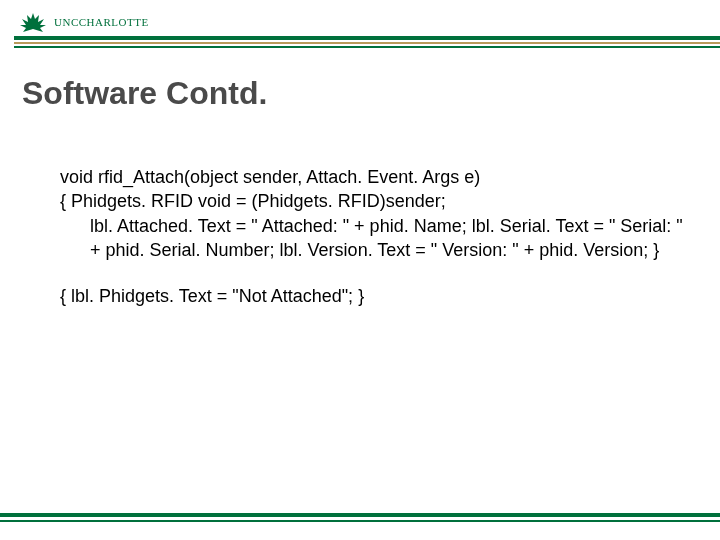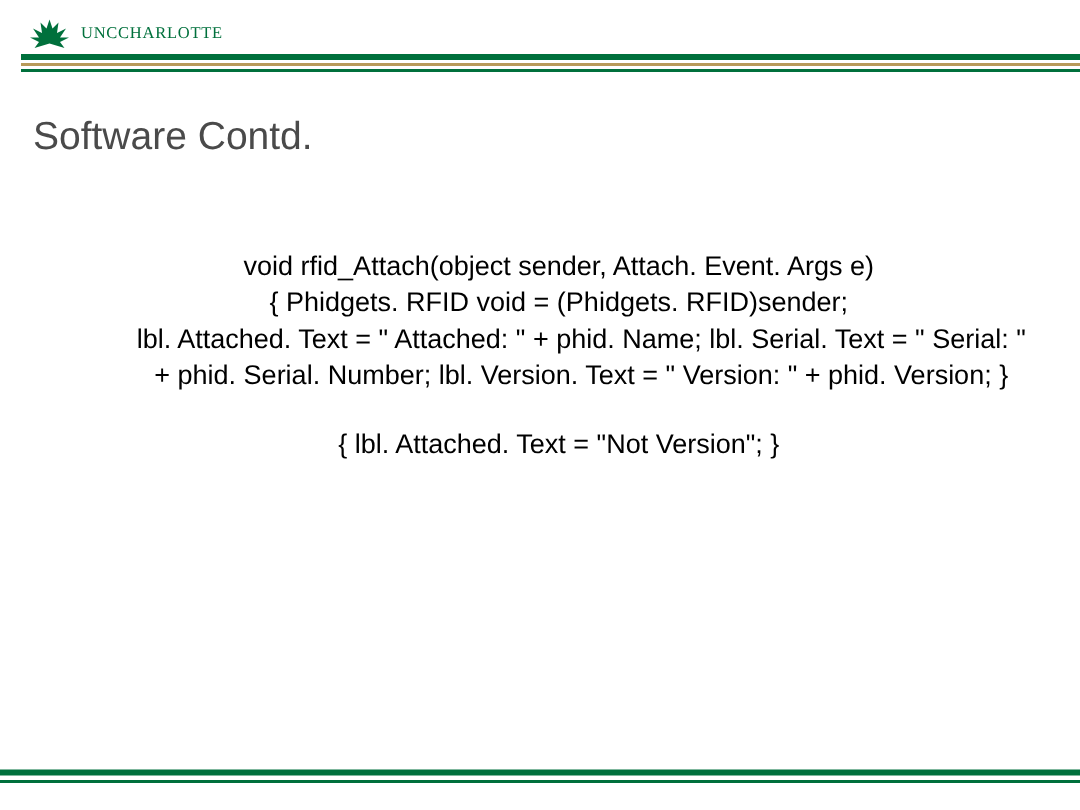--- a/index.html
+++ b/index.html
@@ -68,34 +68,34 @@
     height: 2px;
     background: #00703c;
   }
   .title-area {
     position: absolute;
     top: 75px;
     left: 22px;
     right: 22px;
   }
   .title {
-    font-size: 26px;
-    font-weight: 400;
+    font-size: 32px;
+    font-weight: 700;
     color: #4a4a4a;
   }
   .content {
     position: absolute;
     top: 165px;
     left: 60px;
     right: 35px;
     font-size: 18px;
     color: #000;
     line-height: 1.35;
   }
-  .code-block { margin-bottom: 22px; text-align: center; }
+  .code-block { margin-bottom: 22px; }
   .indent { padding-left: 30px; }
   .footer-bars {
     position: absolute;
     left: 0; right: 0;
     bottom: 18px;
   }
   .foot-thick {
     height: 4px;
     background: #00703c;
   }
@@ -138,21 +138,21 @@
     <div class="title">Software Contd.</div>
   </div>
 
   <div class="content">
     <div class="code-block">
       <div>void rfid_Attach(object sender, Attach. Event. Args e)</div>
       <div> { Phidgets. RFID void = (Phidgets. RFID)sender;</div>
       <div class="indent">lbl. Attached. Text = " Attached: " + phid. Name; lbl. Serial. Text = " Serial: " + phid. Serial. Number; lbl. Version. Text = " Version: " + phid. Version; }</div>
     </div>
     <div class="code-block">
-      <div>{ lbl. Attached. Text = "Not Version"; }</div>
+      <div>{ lbl. Phidgets. Text = "Not Attached"; }</div>
     </div>
   </div>
 
   <div class="footer-bars">
     <div class="foot-thick"></div>
     <div class="foot-thin"></div>
   </div>
 
 </div>
 

